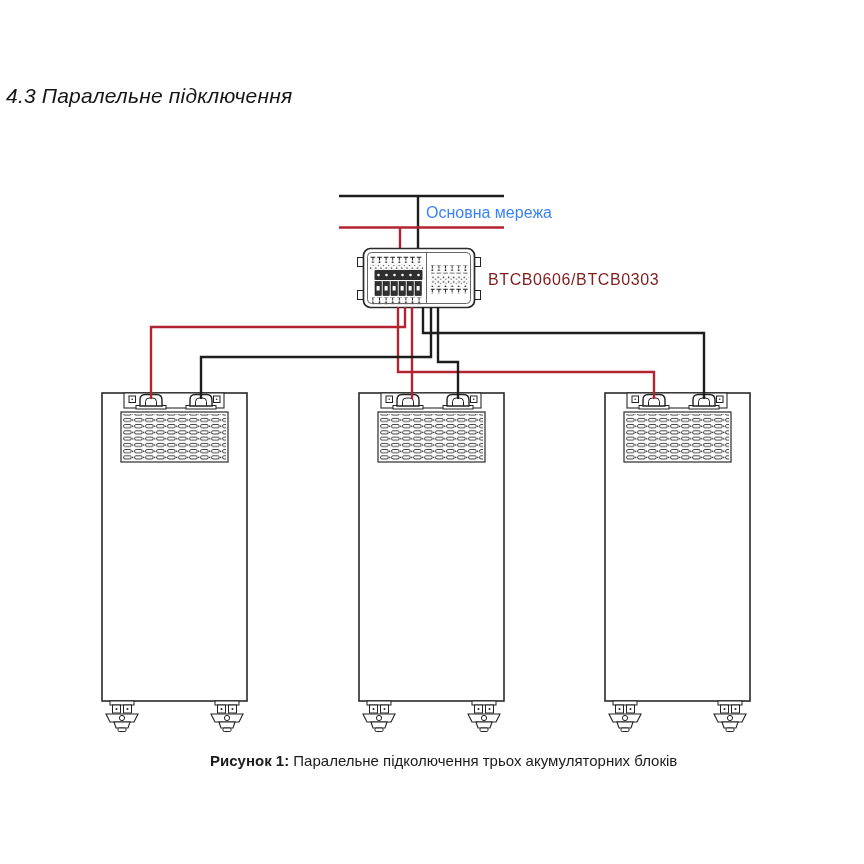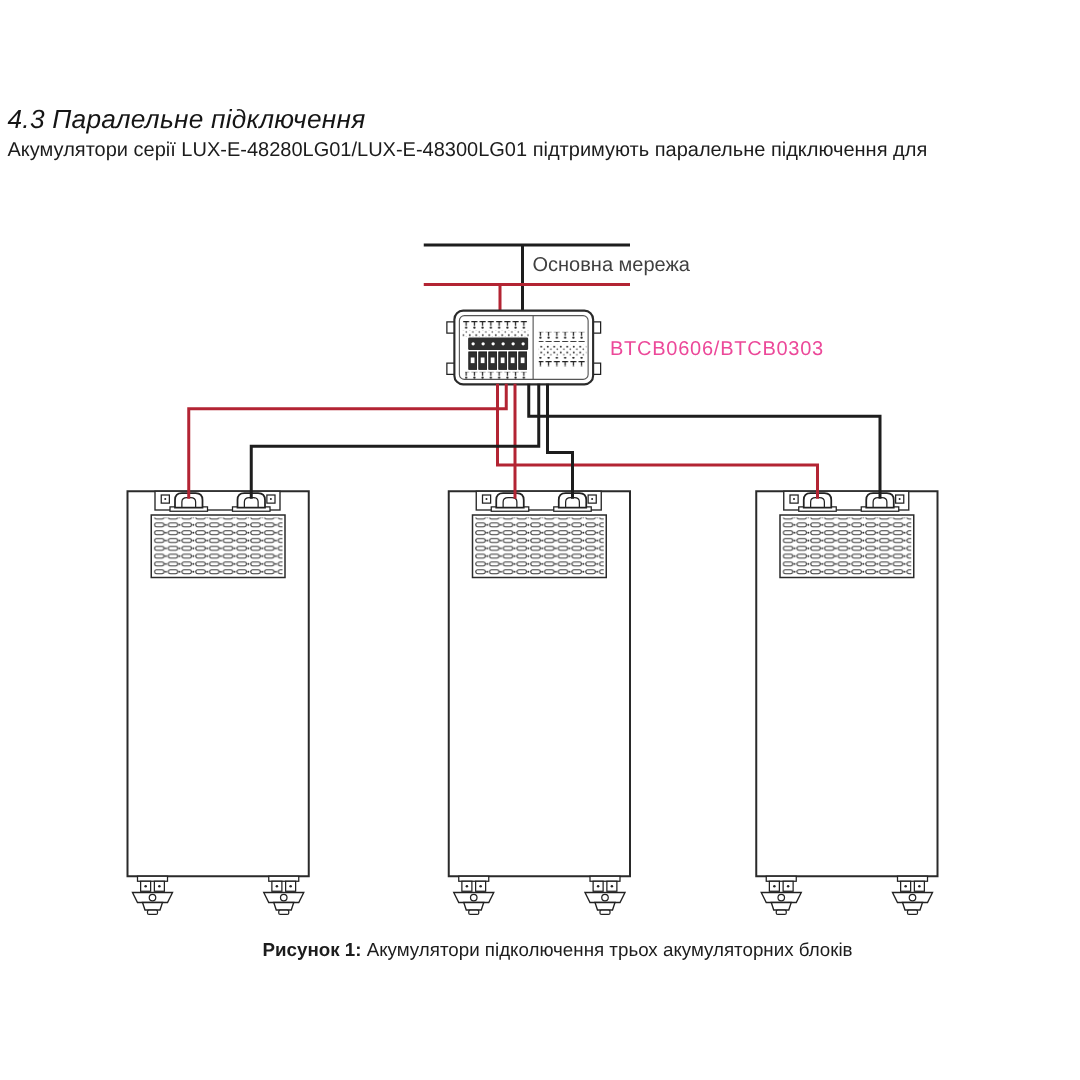--- a/index.html
+++ b/index.html
@@ -2,42 +2,41 @@
 <html><head>
 <meta charset="utf-8">
 <style>
   html,body{margin:0;padding:0;background:#fff;}
   body{width:864px;height:864px;position:relative;overflow:hidden;
        font-family:"Liberation Sans","DejaVu Sans",sans-serif;color:#1a1a1a;}
   .abs{position:absolute;}
   #heading{left:6px;top:84px;font-size:21px;font-weight:normal;font-style:italic;
            letter-spacing:0.2px;color:#151515;}
   #paragraph{left:6px;top:109px;width:856px;font-size:16px;line-height:23.5px;color:#1c1c1c;}
-  #grid-label{left:426px;top:204px;font-size:16px;color:#404040;}
-  #combiner-label{left:488px;top:271px;font-size:16px;letter-spacing:0.6px;color:#ec4899;}
+  #grid-label{left:426px;top:204px;font-size:16px;color:#3b82f6;}
+  #combiner-label{left:488px;top:271px;font-size:16px;letter-spacing:0.6px;color:#7f1d1d;}
   #caption{left:210px;top:752px;font-size:15px;color:#1c1c1c;}
   #caption .b{font-weight:bold;margin-top:31px;}
   svg{display:block;}
 </style>
 </head>
 <body>
 
 <div id="heading" class="abs">4.3 Паралельне підключення</div>
 
 <div id="paragraph" class="abs">
-  <div>Акумулятори серії LUX-E-48280LG01/LUX-E-48300LG01 підтримують паралельне підключення для</div>
 </div>
 
 <div id="grid-label" class="abs">Основна мережа</div>
 
 <div id="combiner-label" class="abs">BTCB0606/BTCB0303</div>
 
 <div id="caption" class="abs">
   <span class="b">Рисунок 1:</span>
-  <span>Акумулятори підколючення трьох акумуляторних блоків</span>
+  <span>Паралельне підколючення трьох акумуляторних блоків</span>
 </div>
 
 <svg class="abs" style="left:0;top:185px" width="864" height="560" viewBox="0 185 864 560">
   <defs>
 
     <pattern id="tickpat" width="6.6" height="8" patternUnits="userSpaceOnUse">
       <path d="M0.9,1.2 H5.7 M3.3,1.2 V4.6" stroke="#222" stroke-width="1" fill="none"></path>
       <circle cx="3.3" cy="6.2" r="0.9" fill="#222"></circle>
     </pattern>
 

